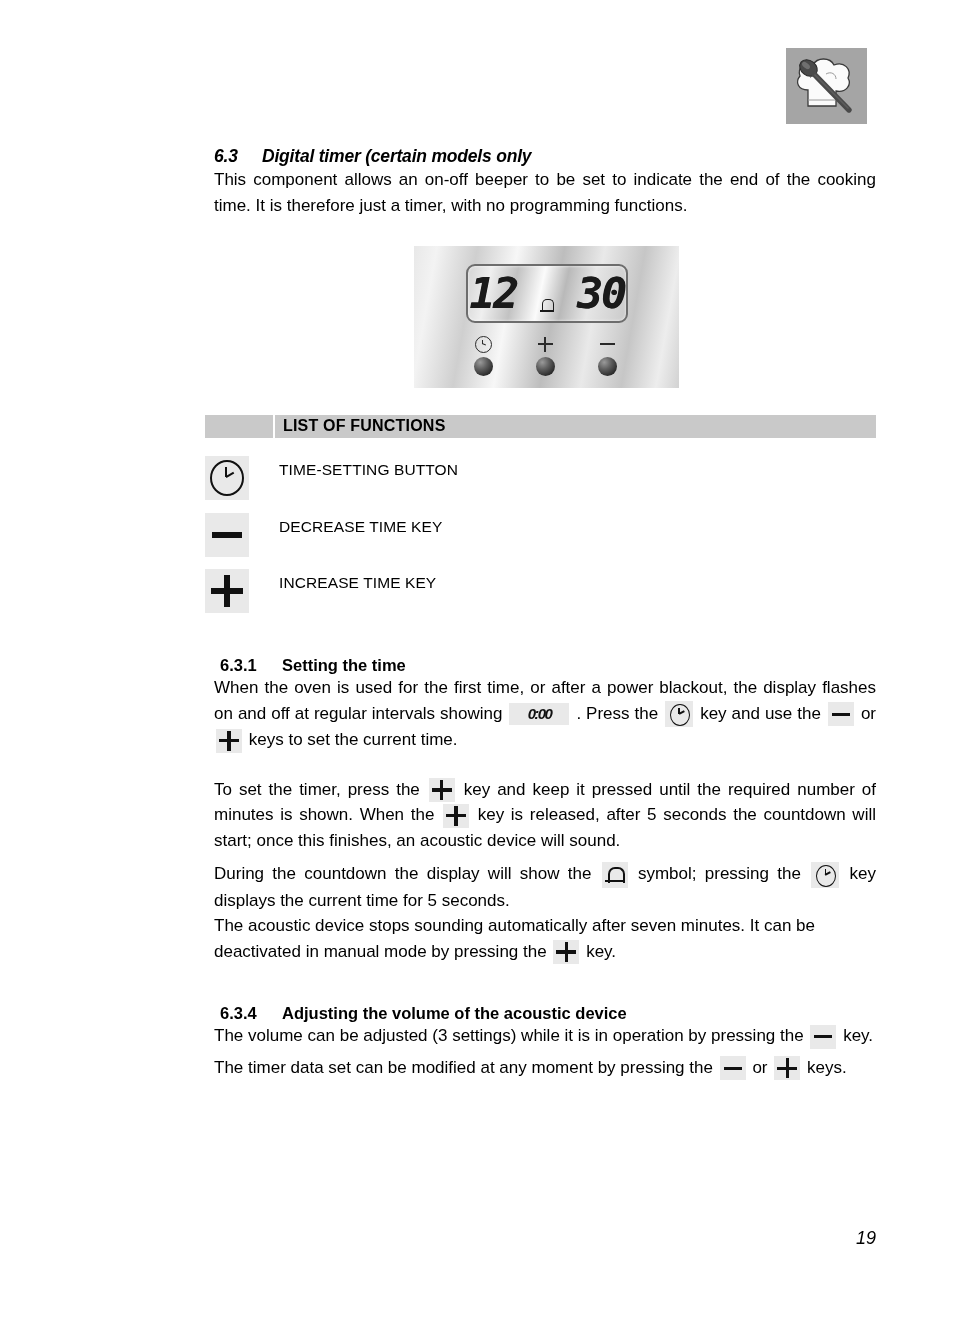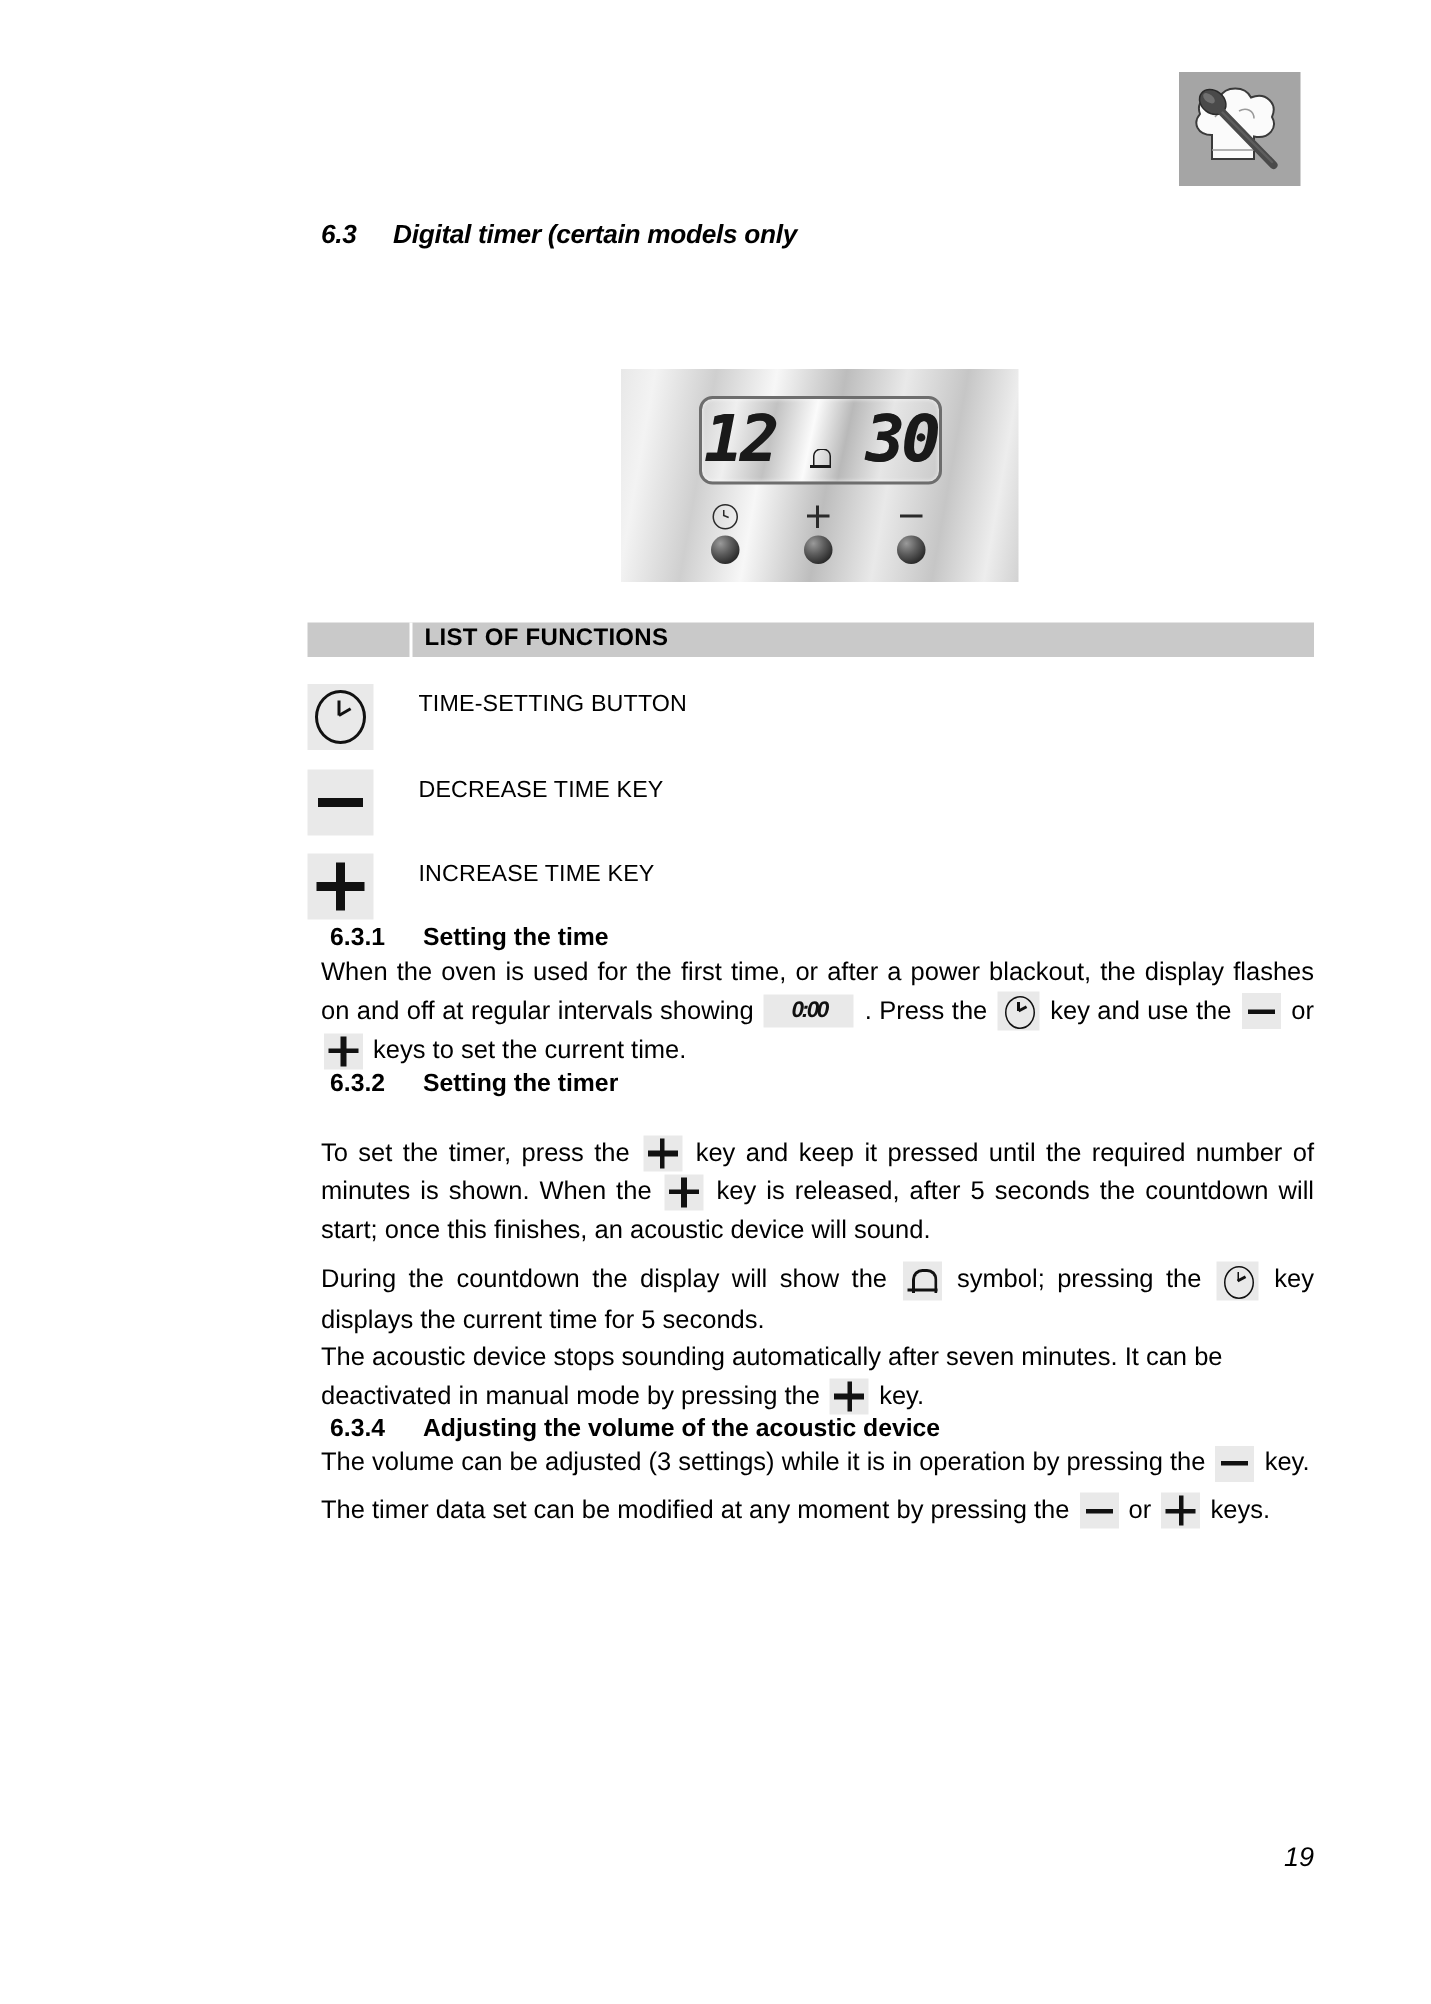--- a/index.html
+++ b/index.html
@@ -79,21 +79,21 @@
   }
   p.body.nojust { text-align: left; }
 
   h3.subhead {
     margin: 0;
     padding-left: 6px;
     font-size: 16.5px;
     font-weight: bold;
     white-space: pre;
   }
-  .sub-num { display: inline-block; width: 62px; }
+  .sub-num { display: inline-block; width: 62px; margin-top: 40px; }
 
   
   .panel-wrap {
     position: absolute;
     left: 414px;
     top: 246px;
     width: 265px;
     height: 142px;
   }
   .panel {
@@ -339,20 +339,21 @@
         <ellipse cx="20" cy="17.5" rx="4.5" ry="2.6" transform="rotate(38 20 17.5)" fill="#7d7d7d" opacity=".75"></ellipse>
         <path d="M28 26 L63 62" stroke="#4a4a4a" stroke-width="5.4" stroke-linecap="round"></path>
         <path d="M29 27 L62 60" stroke="#6b6b6b" stroke-width="1.6" stroke-linecap="round" opacity=".6"></path>
       </g>
     </svg>
   </div>
 </div>
 
 <div class="content">
   <h2 class="section-head"><span class="sec-num">6.3</span><span>Digital timer (certain models only</span></h2>
+  <p class="body">This component allows an on-off beeper to be set to indicate the end of the cooking time. It is therefore just a timer, with no programming functions.</p>
 </div>
 
 <div class="panel-wrap">
   <div class="panel">
     <div class="lcd">
       <div class="lcd-digits">
         <span class="seg">12</span>
         <span class="lcd-bell"></span>
         <span class="seg">30</span>
       </div>
@@ -411,21 +412,20 @@
     <span class="ik ik-zero">0:00</span>
     <span>. Press the</span>
     <span class="ik ik-clock"><span class="dial"></span></span>
     <span>key and use the</span>
     <span class="ik ik-minus"></span>
     <span>or</span>
     <span class="ik ik-plus"></span>
     <span>keys to set the current time.</span>
   </p>
 
-  <h3 class="subhead"><span class="sub-num">6.3.2</span><span>Setting the timer</span></h3>
   <p class="body" style="margin-top:24px;"><span>To set the timer, press the</span>
     <span class="ik ik-plus"></span>
     <span>key and keep it pressed until the required number of minutes is shown.  When the</span>
     <span class="ik ik-plus"></span>
     <span>key is released, after 5 seconds the countdown will start; once this finishes, an acoustic device will sound.</span>
   </p>
   <p class="body" style="margin-top:8px;"><span>During the countdown the display will show the</span>
     <span class="ik ik-bell"></span>
     <span>symbol; pressing the</span>
     <span class="ik ik-clock"><span class="dial"></span></span>

